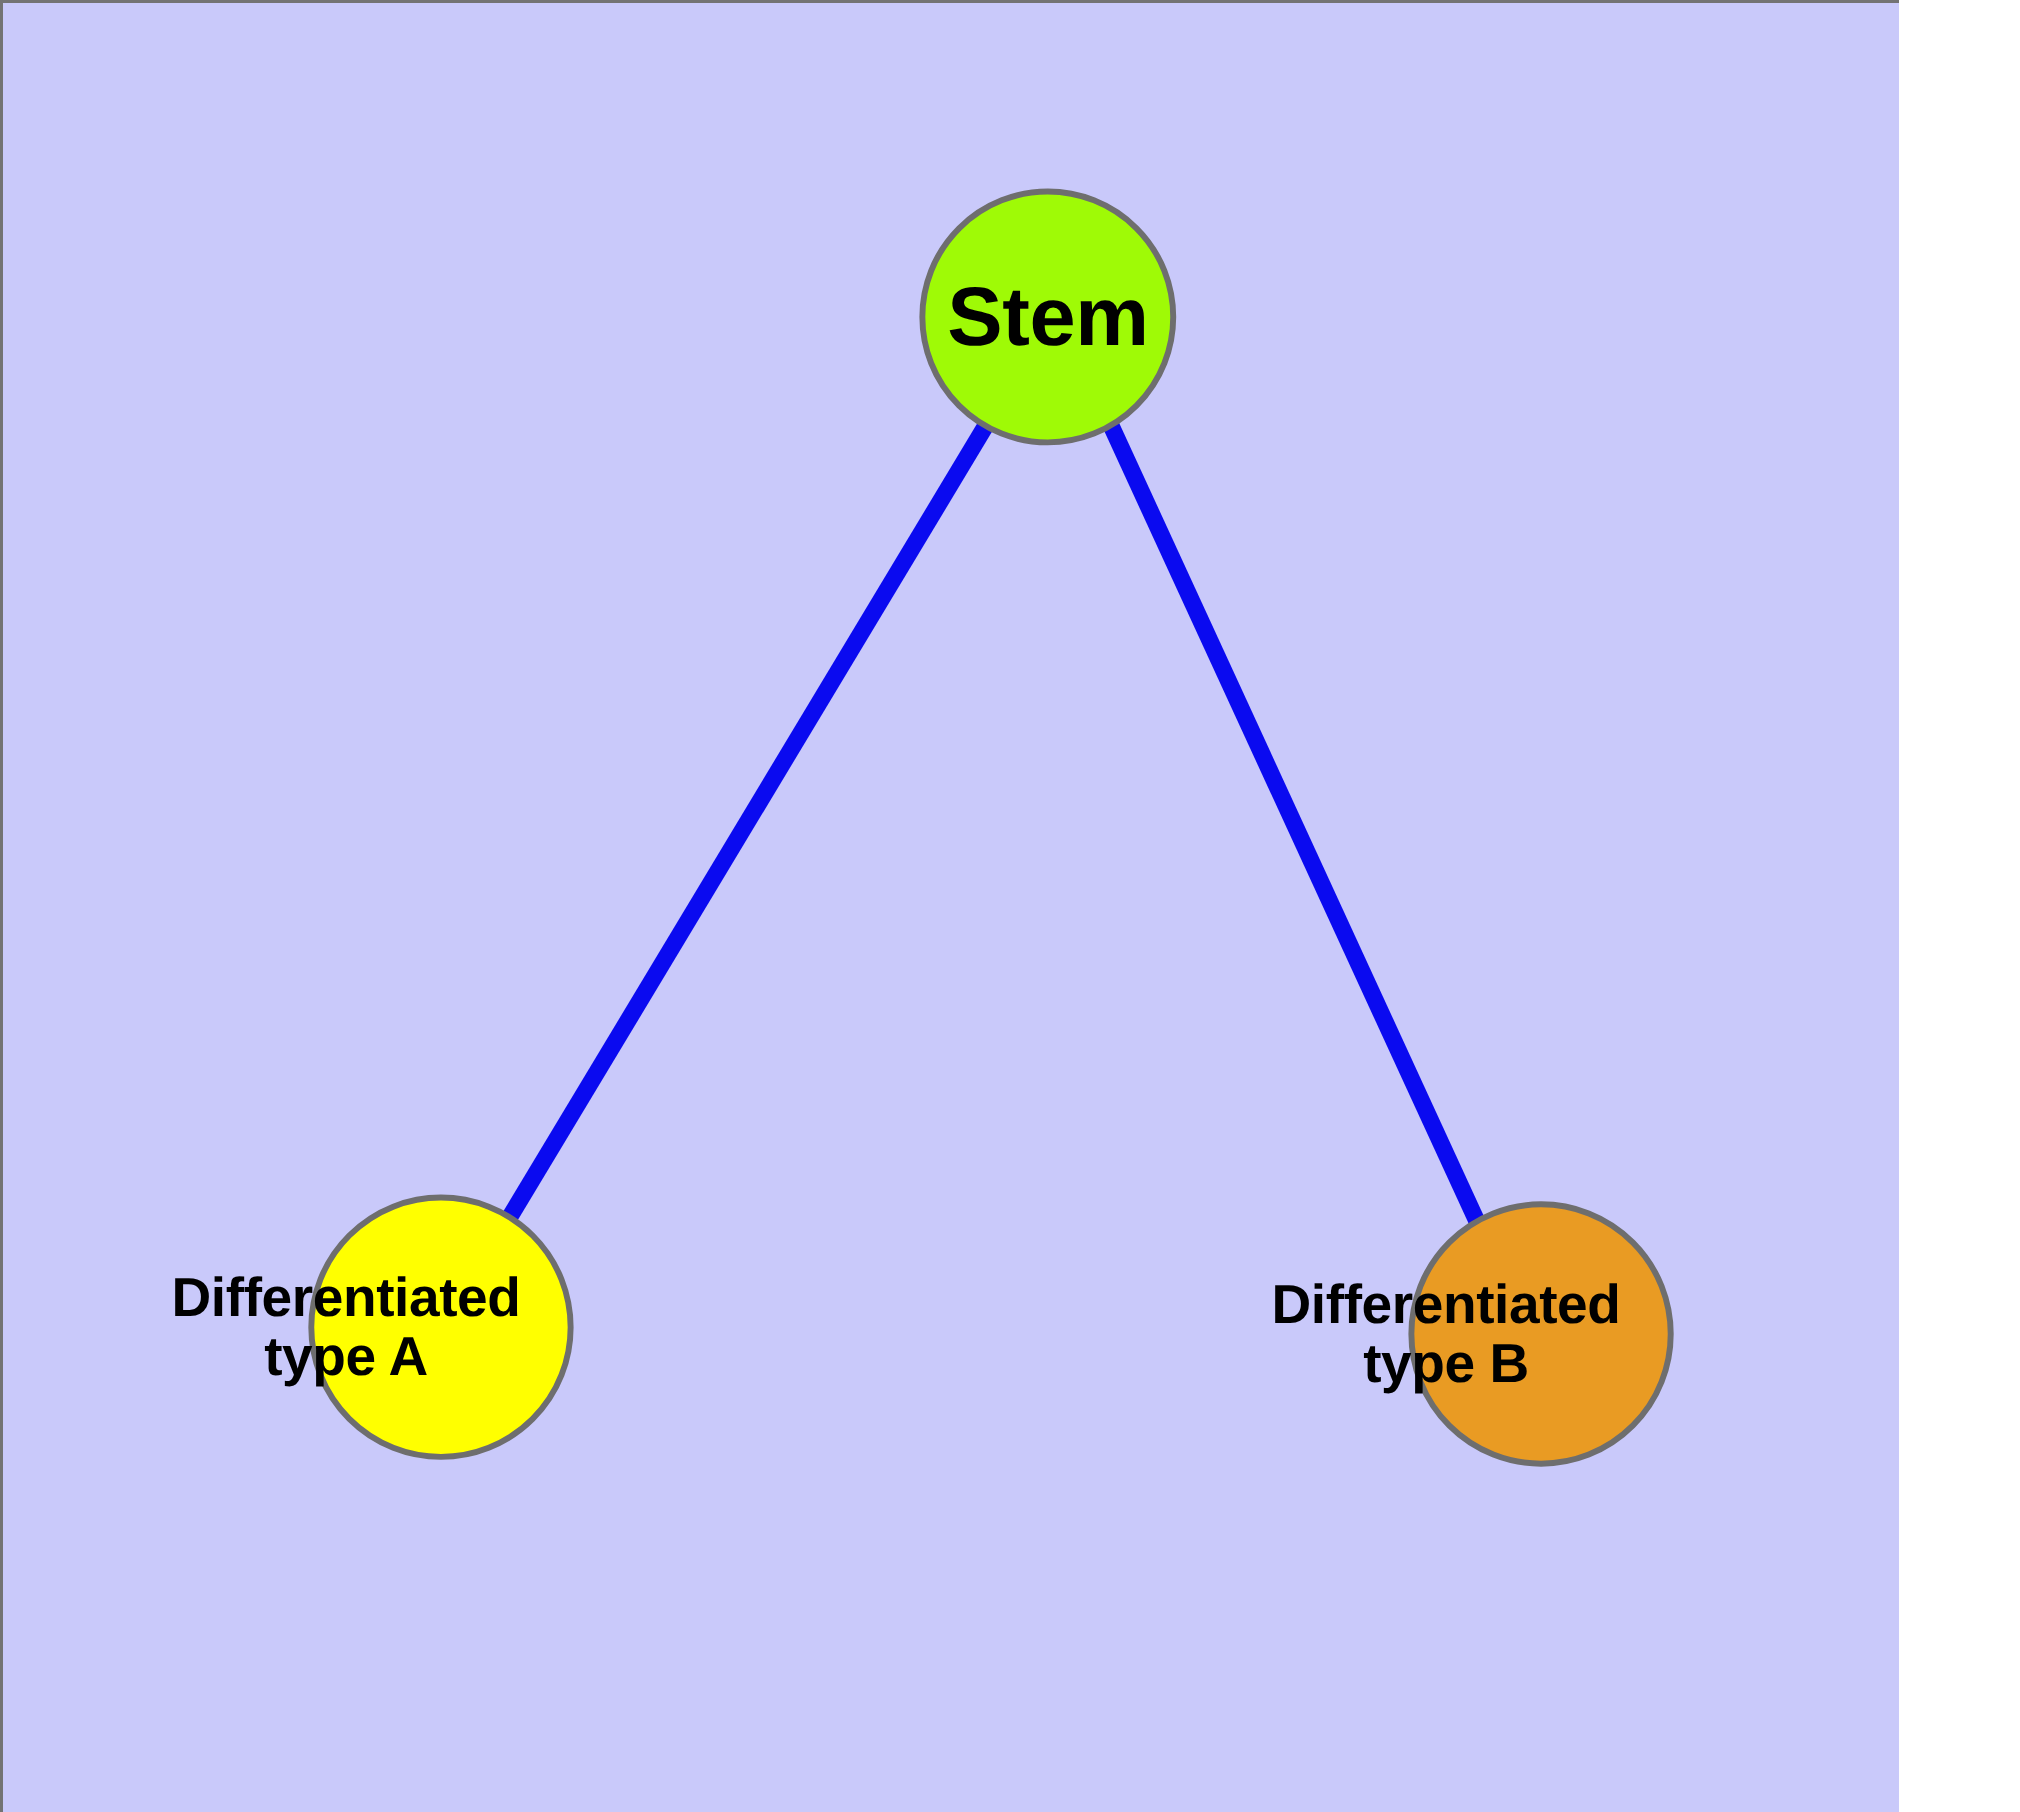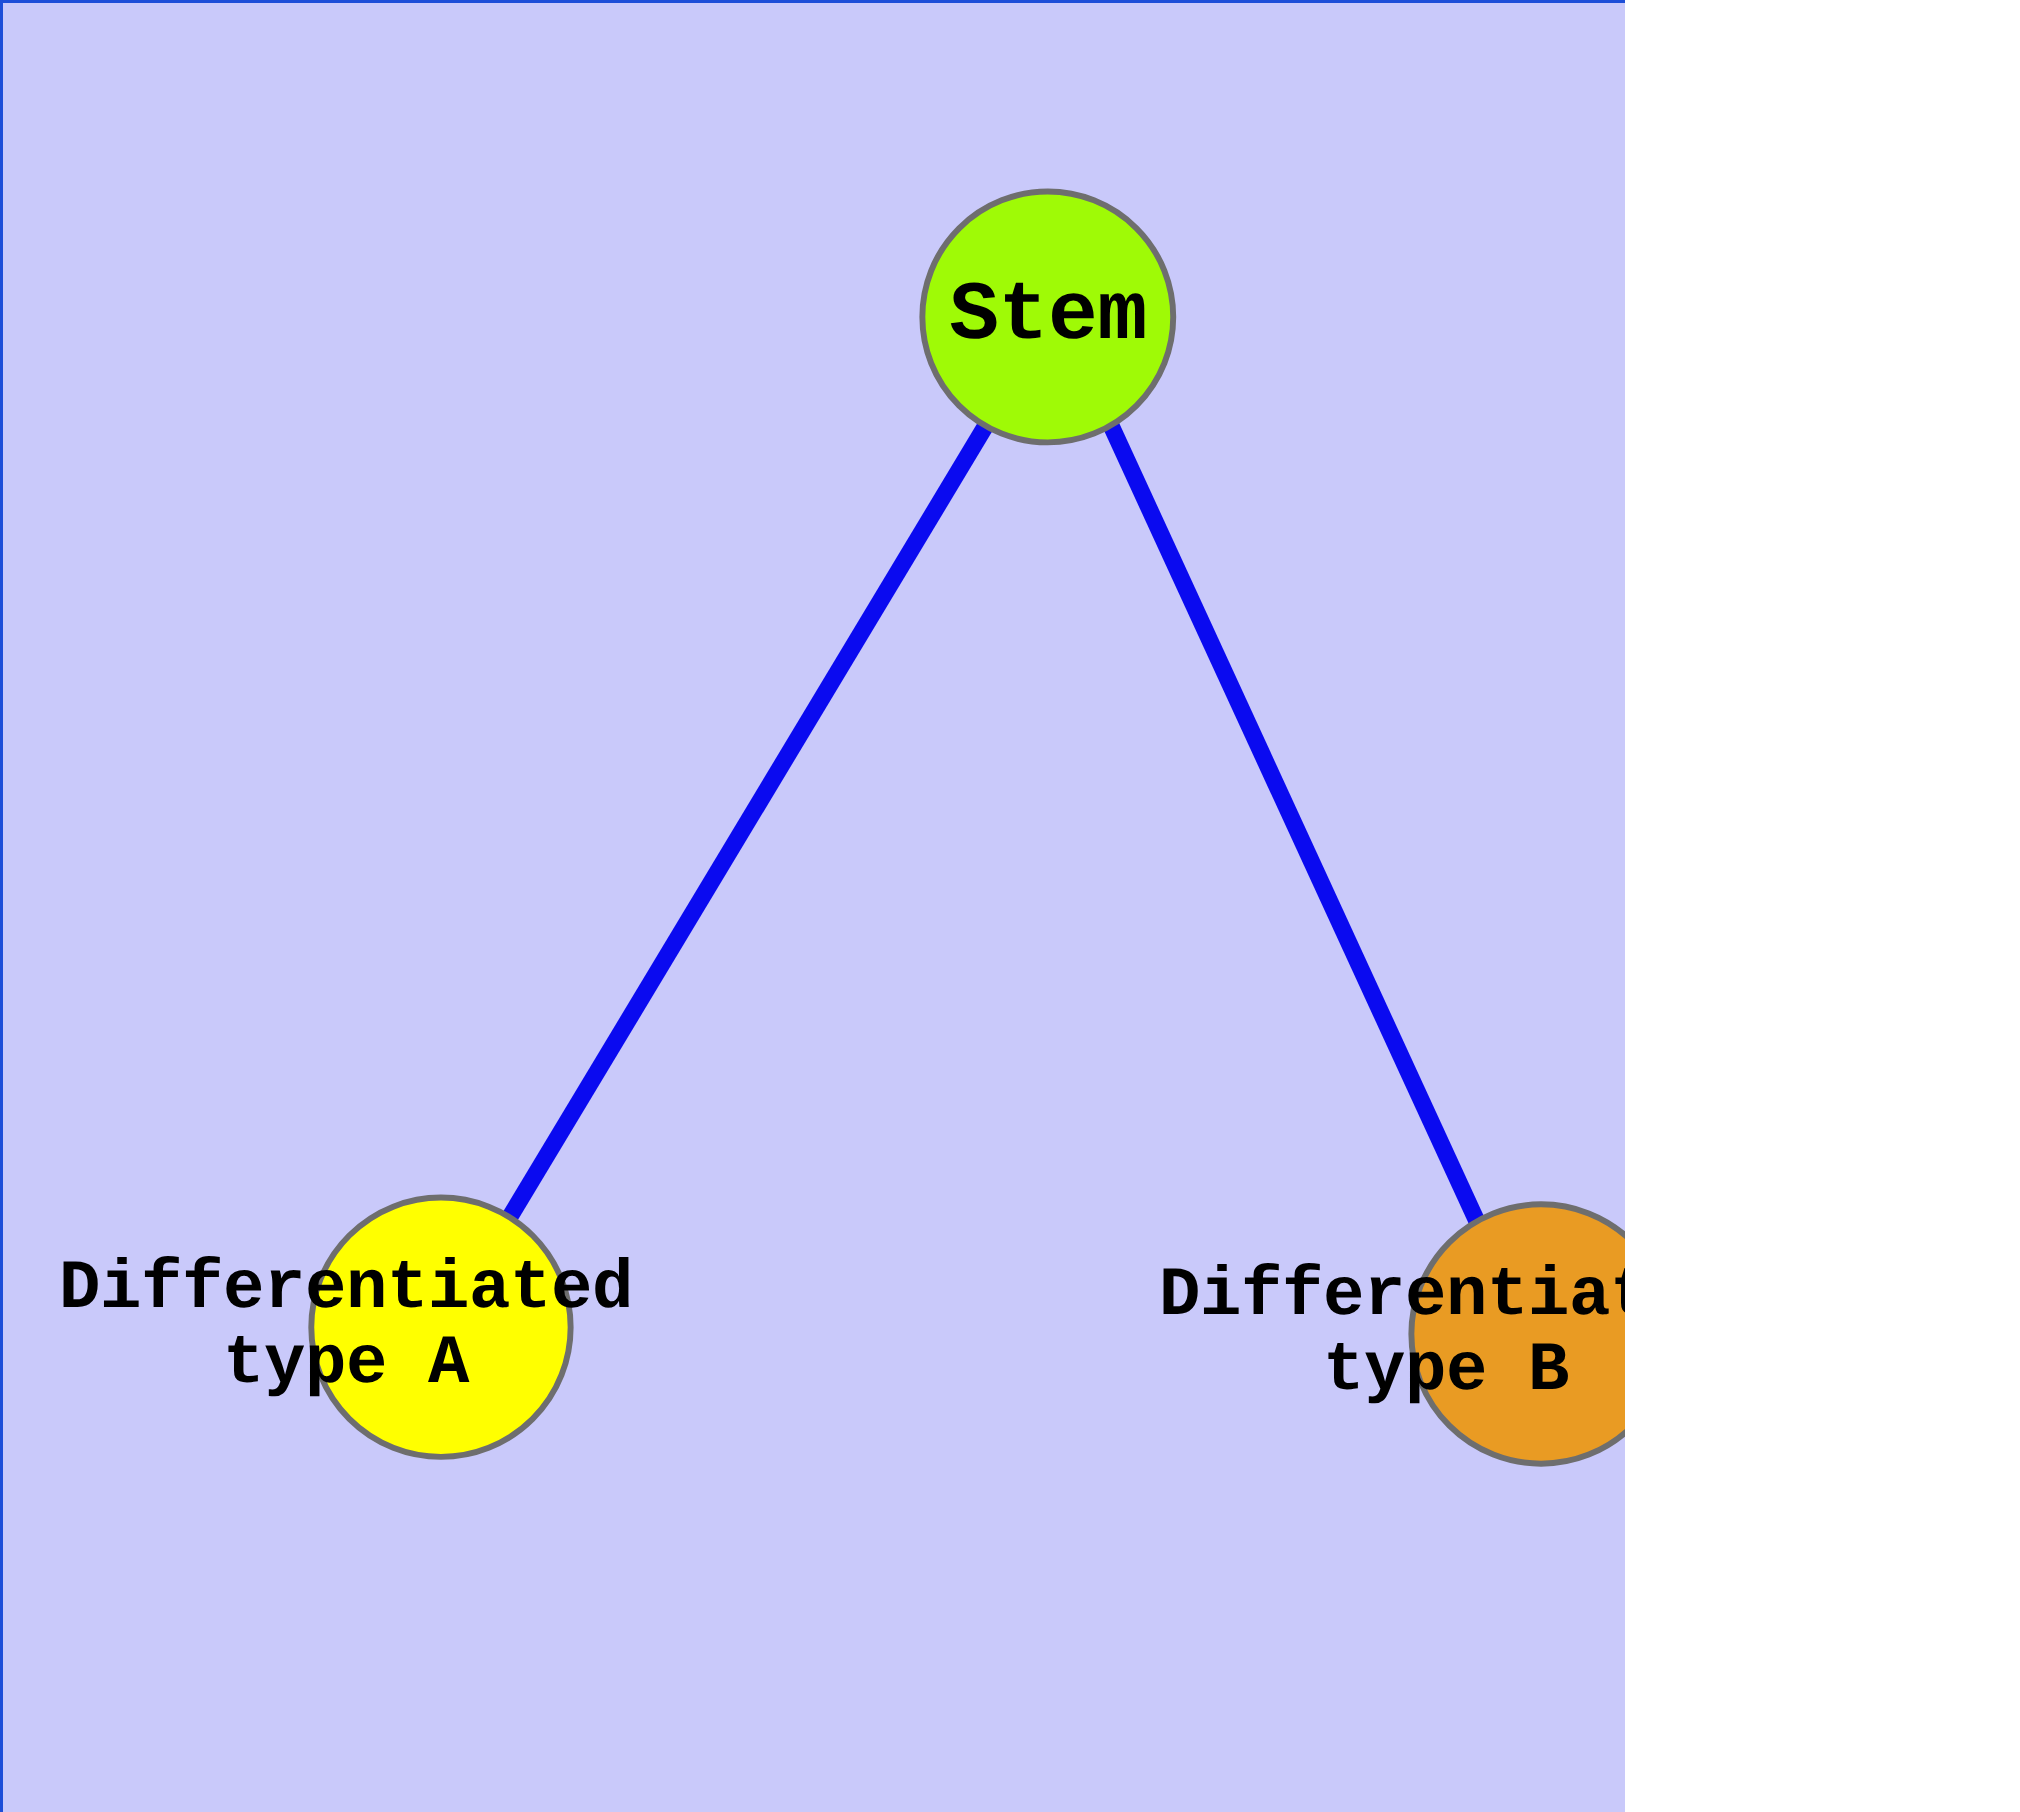--- a/index.html
+++ b/index.html
@@ -2,46 +2,46 @@
 <html style="font-size:13.6px"><head>
 <meta charset="utf-8">
 <style>
   html, body {
     margin: 0;
     padding: 0;
     background: #ffffff;
   }
   #canvas {
     position: relative;
-    width: 1625px;
+    width: 1899px;
     height: 1812px;
-    background: #1d4ed8;
+    background: #737373;
     overflow: hidden;
-    font-family: Liberation Mono, monospace;
+    font-family: Liberation Sans, sans-serif;
   }
   #plot-area {
     position: absolute;
     left: 2.5px;
     top: 3.4px;
     width: 2018px;
     height: 1809px;
     background: #c9c9fa;
   }
   #graph-svg {
     position: absolute;
     left: 0;
     top: 0;
     width: 2021px;
     height: 1812px;
   }
   .node-label {
     position: absolute;
     color: #000000;
     font-weight: bold;
-    font-size: 69px;
+    font-size: 55px;
     line-height: 1.08;
     text-align: center;
     white-space: pre-line;
     letter-spacing: -0.4px;
     transform: translate(-50%, -50%);
     pointer-events: none;
     text-rendering: geometricPrecision;
   }
   .node-label.root {
     font-size: 83px;

